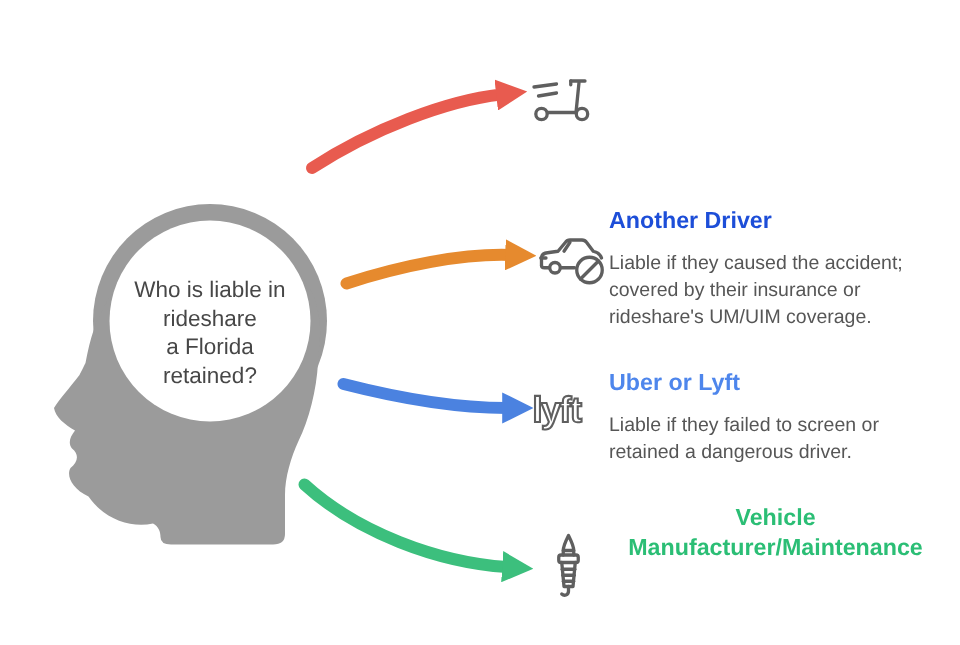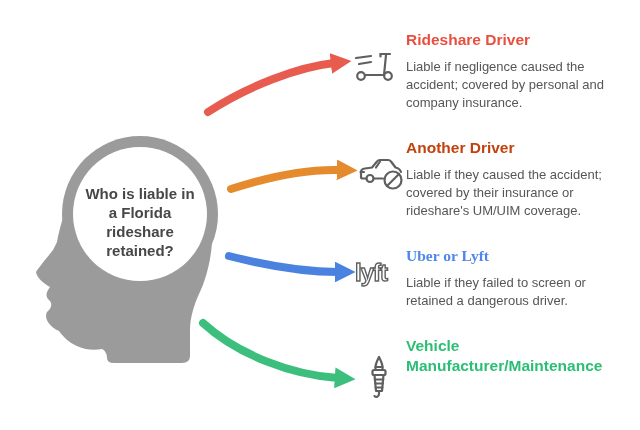--- a/index.html
+++ b/index.html
@@ -3,29 +3,29 @@
 <meta charset="utf-8">
 <style>
   html,body{margin:0;padding:0;background:#fff;}
   .canvas{
     position:relative;width:640px;height:430px;background:#fff;overflow:hidden;
     font-family:"Liberation Sans",sans-serif;
   }
   .bg-art{position:absolute;left:0;top:0;}
   .question{
     position:absolute;left:70px;top:184px;width:140px;
-    text-align:center;font-weight:bold;font-size:15px;line-height:19px;color:#474747;
+    text-align:center;font-weight:normal;font-size:15px;line-height:19px;color:#474747;
   }
   .question span{display:block;}
   .section-text{position:absolute;left:406px;width:222px;}
   .section-text h3{margin:0 0 8px 0;font-size:15.5px;line-height:20px;font-weight:bold;}
   .section-text p{margin:0;font-size:13px;line-height:18px;color:#565656;}
   .sec-0 h3{color:#E94F3F;}
-  .sec-1 h3{color:#c2410c;}
-  .sec-2 h3{color:#4E86EC;font-family:Liberation Serif, serif;}
+  .sec-1 h3{color:#1d4ed8;}
+  .sec-2 h3{color:#4E86EC;}
   .sec-3 h3{color:#2BBE75;}
   .icon-box{position:absolute;}
   .icon-box svg{display:block;}
   .ic{stroke:#5F5F5F;stroke-width:2.2;fill:none;stroke-linecap:round;stroke-linejoin:round;}
 </style>
 </head>
 <body>
 
 <div class="canvas">
 
@@ -72,41 +72,37 @@
                C 190 318 194 305 199 294
                C 206 280 211 260 212 242
                C 213 230 214 222 213 214
                C 210 180 180 160 140 160 Z"></path>
     </g>
     <circle cx="140" cy="214" r="67" fill="#FFFFFF"></circle>
   </svg>
 
   <div class="question">
     <span>Who is liable in</span>
+    <span>rideshare</span>
     <span>a Florida</span>
-    <span>rideshare</span>
     <span>retained?</span>
   </div>
 
   <div class="icon-box" style="left:352px;top:46px;">
     <svg width="46" height="38" viewBox="0 0 46 38">
       <g class="ic">
         <path d="M4 12 L19 10"></path>
         <path d="M7 18 L19 16"></path>
         <circle cx="9" cy="30" r="3.8"></circle>
         <circle cx="36" cy="30" r="3.8"></circle>
         <path d="M13 29 L32 29 L34 9"></path>
         <path d="M28.5 8 L38 8"></path>
         <path d="M28.5 8 L28.5 10.5"></path>
       </g>
     </svg>
-  </div>
-  <div class="section-text sec-0" style="top:30px;">
-    <h3>Rideshare Driver</h3>
-    <p>Liable if negligence caused the accident; covered by personal and company insurance.</p>
   </div>
 
   <div class="icon-box" style="left:358px;top:152px;">
     <svg width="48" height="42" viewBox="0 0 48 42">
       <g class="ic">
         <path d="M3 25 L3 20 Q3 17 7 16.5 L14 15.5 L19 9.5 Q20 8 22 8 L30 8 Q32 8 33 9.5 L37.5 15.5 Q42 16.5 43 20"></path>
         <path d="M22 9.5 L18 15.5"></path>
         <path d="M2.5 20 L6 20"></path>
         <path d="M3 25 Q3 26.5 5 26.5 L8 26.5"></path>
         <circle cx="12" cy="26.5" r="3.5"></circle>
@@ -138,17 +134,17 @@
         <path d="M11.5 13 L11.5 16 M18.5 13 L18.5 16"></path>
         <rect x="8.5" y="16" width="13" height="5" rx="1.5"></rect>
         <path d="M10.5 21 L12 37 L18 37 L19.5 21"></path>
         <path d="M10.8 25.5 L19.2 25.5"></path>
         <path d="M11.2 29.5 L18.8 29.5"></path>
         <path d="M11.6 33.5 L18.4 33.5"></path>
         <path d="M15 37 L15 40 C 15 43 12 43.5 10.5 42"></path>
       </g>
     </svg>
   </div>
-  <div class="section-text sec-3" style="top:336px;">
+  <div class="section-text sec-3" style="top:336px;text-align:center;">
     <h3>Vehicle Manufacturer/Maintenance</h3>
   </div>
 
 </div>
 
 </body></html>

